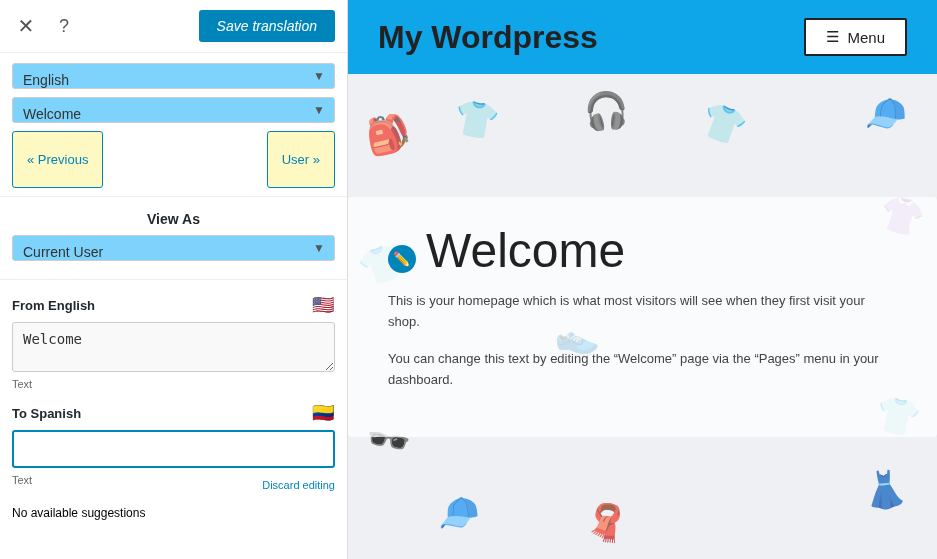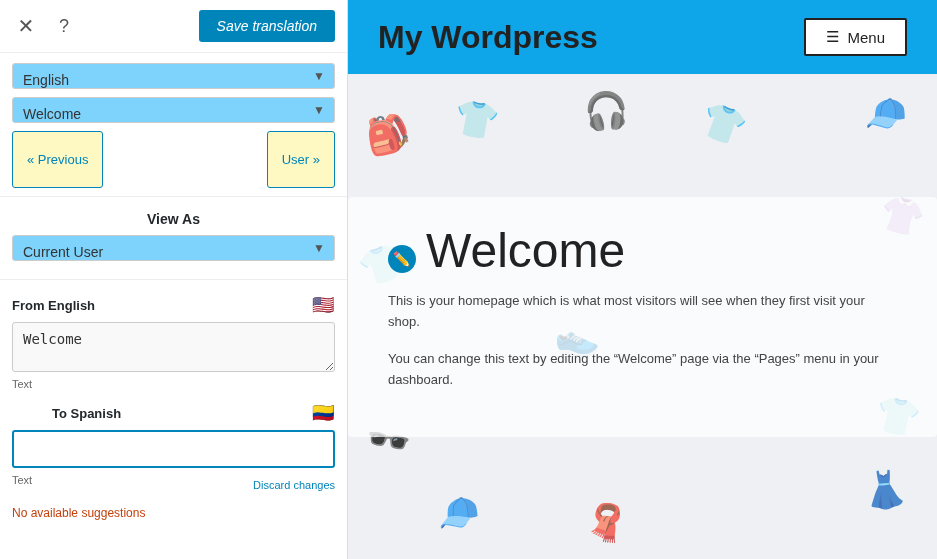--- a/index.html
+++ b/index.html
@@ -155,21 +155,20 @@
       color: #666;
       margin-top: 3px;
       margin-bottom: 12px;
     }
 
     .to-header {
       display: flex;
       align-items: center;
       justify-content: space-between;
       margin-bottom: 6px;
-      margin-left: 40px;
     }
 
     .target-input {
       width: 100%;
       padding: 7px 10px;
       border: 2px solid #0085ba;
       border-radius: 3px;
       background: #fff;
       font-size: 14px;
       color: #333;
@@ -184,21 +183,21 @@
       margin-top: 3px;
     }
     .discard-link {
       font-size: 11px;
       color: #0085ba;
       cursor: pointer;
       text-decoration: none;
     }
     .suggestions-text {
       font-size: 12px;
-      color: #c2410c;
+      color: #000000;
       margin-top: 8px;
     }
 
     
     #right-panel {
       flex: 1;
       display: flex;
       flex-direction: column;
       background: #0ea5e9;
       overflow: hidden;
@@ -343,21 +342,21 @@
     <div class="field-type">Text</div>
 
     
     <div class="to-header">
       <span class="lang-label">To Spanish</span>
       <span class="flag">🇨🇴</span>
     </div>
     <input type="text" class="target-input" value="" style="">
     <div class="target-field-footer">
       <span class="field-type">Text</span>
-      <a class="discard-link">Discard changes</a>
+      <a class="discard-link">Discard editing</a>
     </div>
     <div class="suggestions-text">No available suggestions</div>
 
   </div>
 </div>
 
 <div id="right-panel">
 
   <div class="site-header">
     <h1 class="site-title">My Wordpress</h1>

